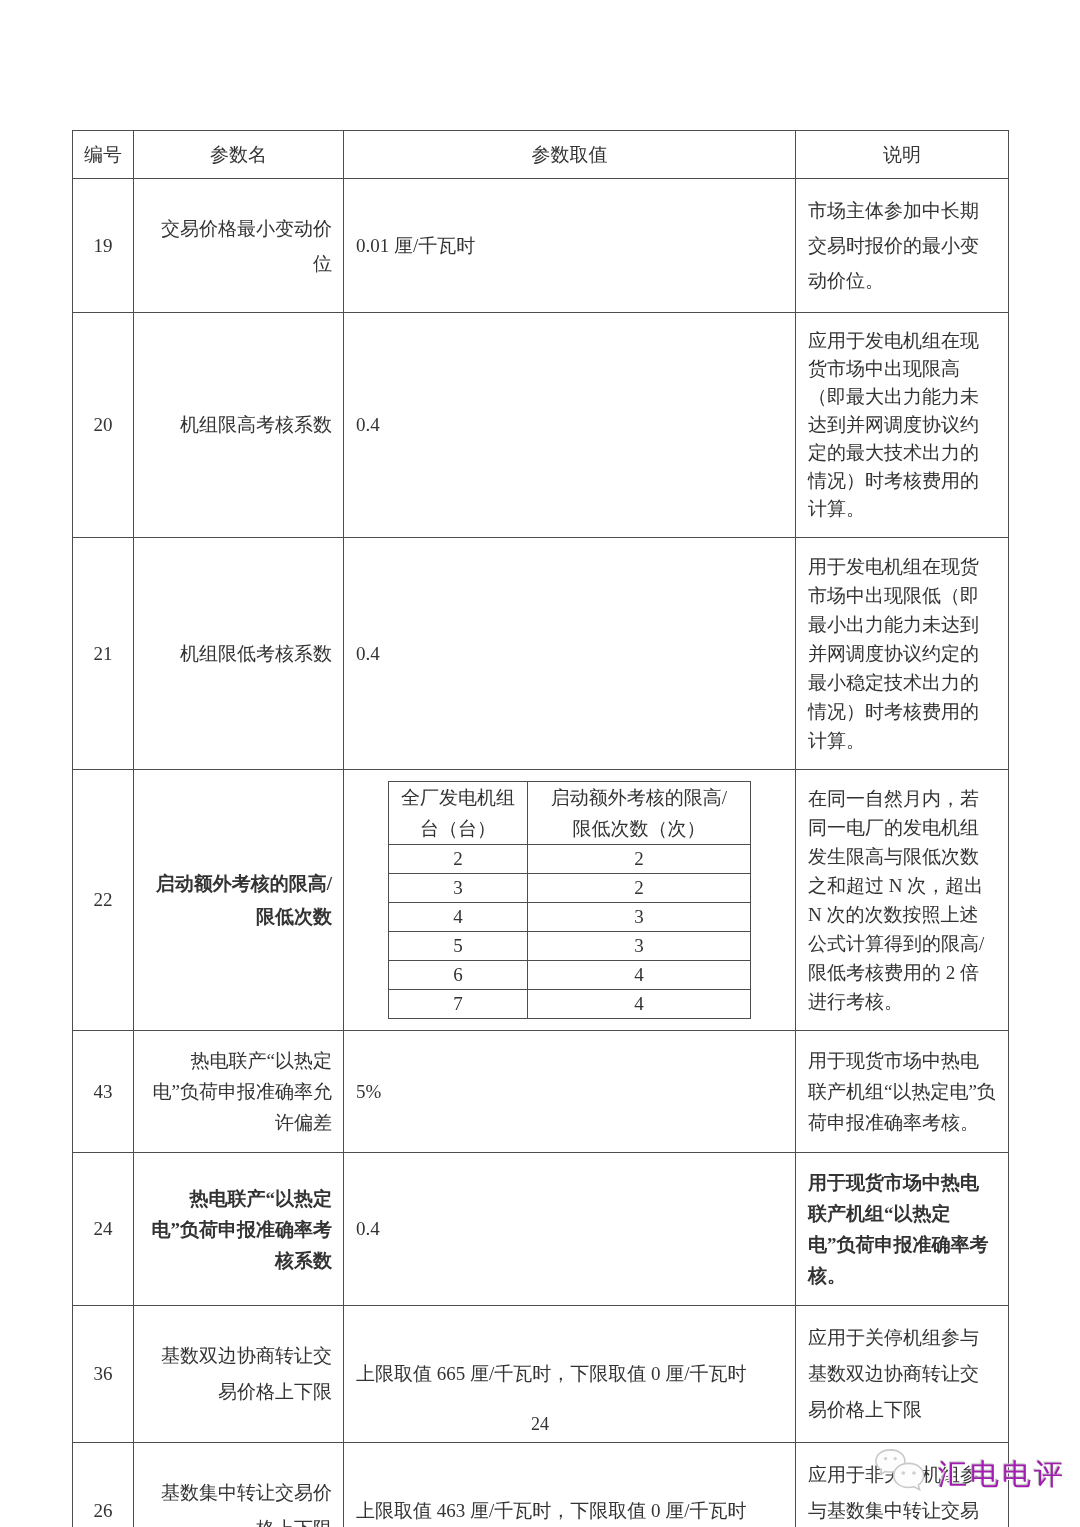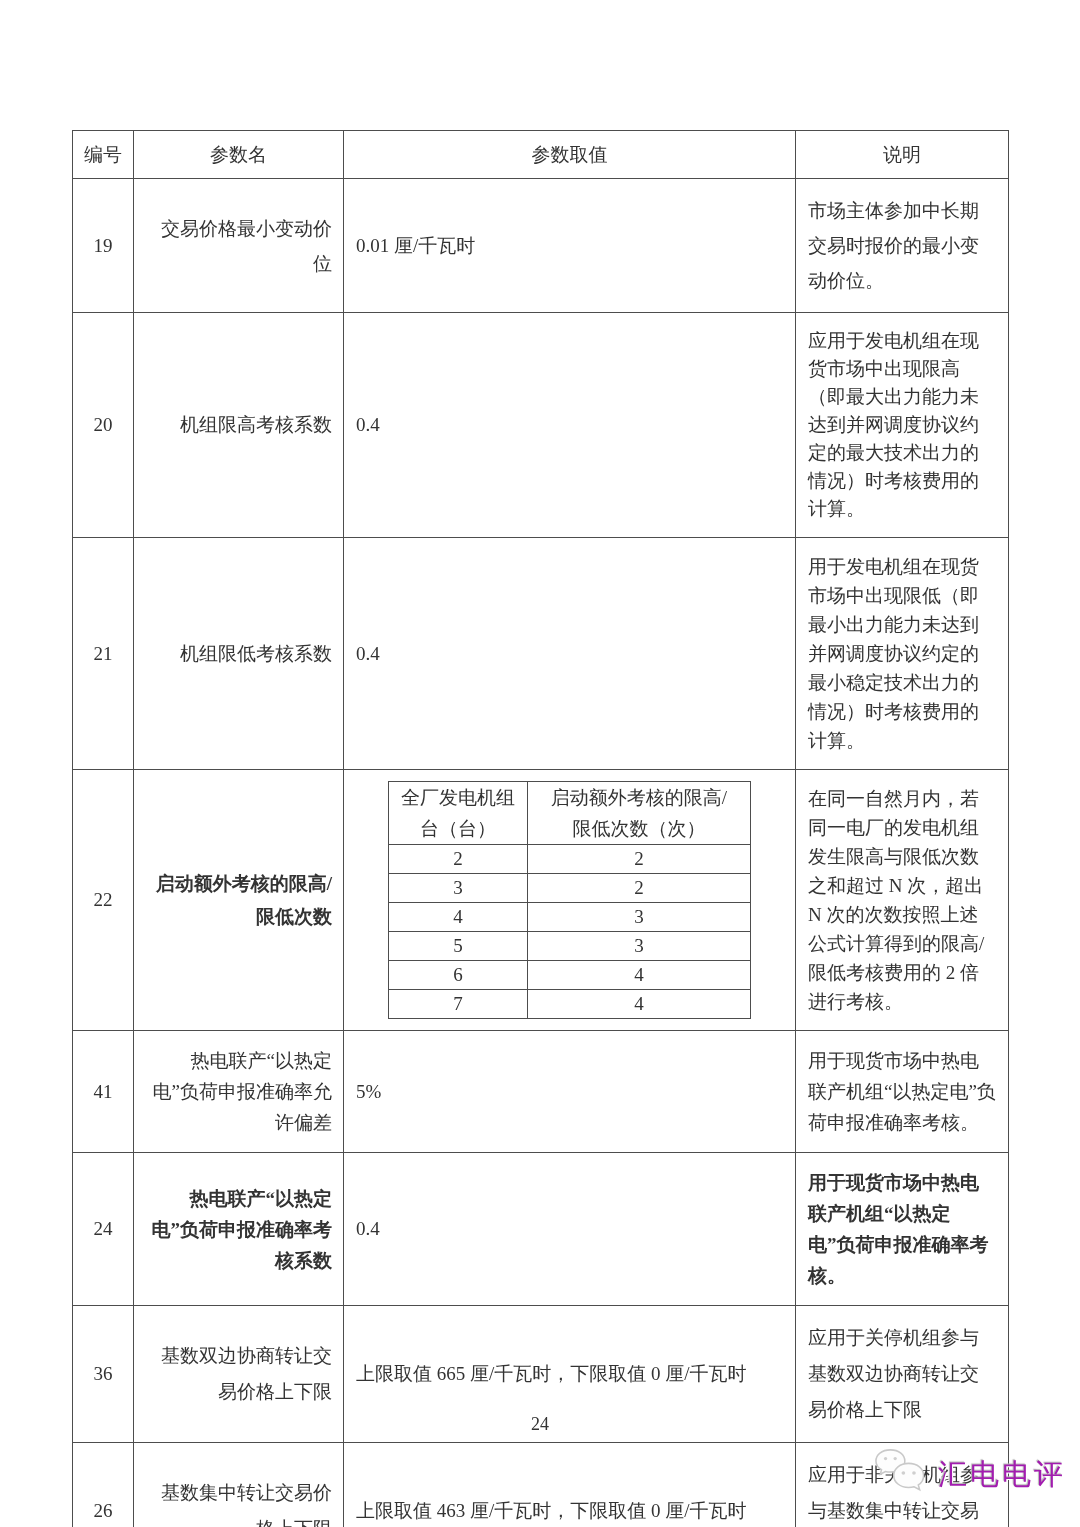--- a/index.html
+++ b/index.html
@@ -144,21 +144,21 @@
               <tr>
                 <td>7</td>
                 <td>4</td>
               </tr>
             </tbody>
           </table>
         </td>
         <td class="cell-note">在同一自然月内，若同一电厂的发电机组发生限高与限低次数之和超过 N 次，超出 N 次的次数按照上述公式计算得到的限高/限低考核费用的 2 倍进行考核。</td>
       </tr>
       <tr class="r23">
-        <td class="cell-num">41</td>
+        <td class="cell-num">43</td>
         <td class="cell-name">热电联产“以热定电”负荷申报准确率允许偏差</td>
         <td class="cell-val">5%</td>
         <td class="cell-note">用于现货市场中热电联产机组“以热定电”负荷申报准确率考核。</td>
       </tr>
       <tr class="r24">
         <td class="cell-num">24</td>
         <td class="cell-name">热电联产“以热定电”负荷申报准确率考核系数</td>
         <td class="cell-val">0.4</td>
         <td class="cell-note">用于现货市场中热电联产机组“以热定电”负荷申报准确率考核。</td>
       </tr>

